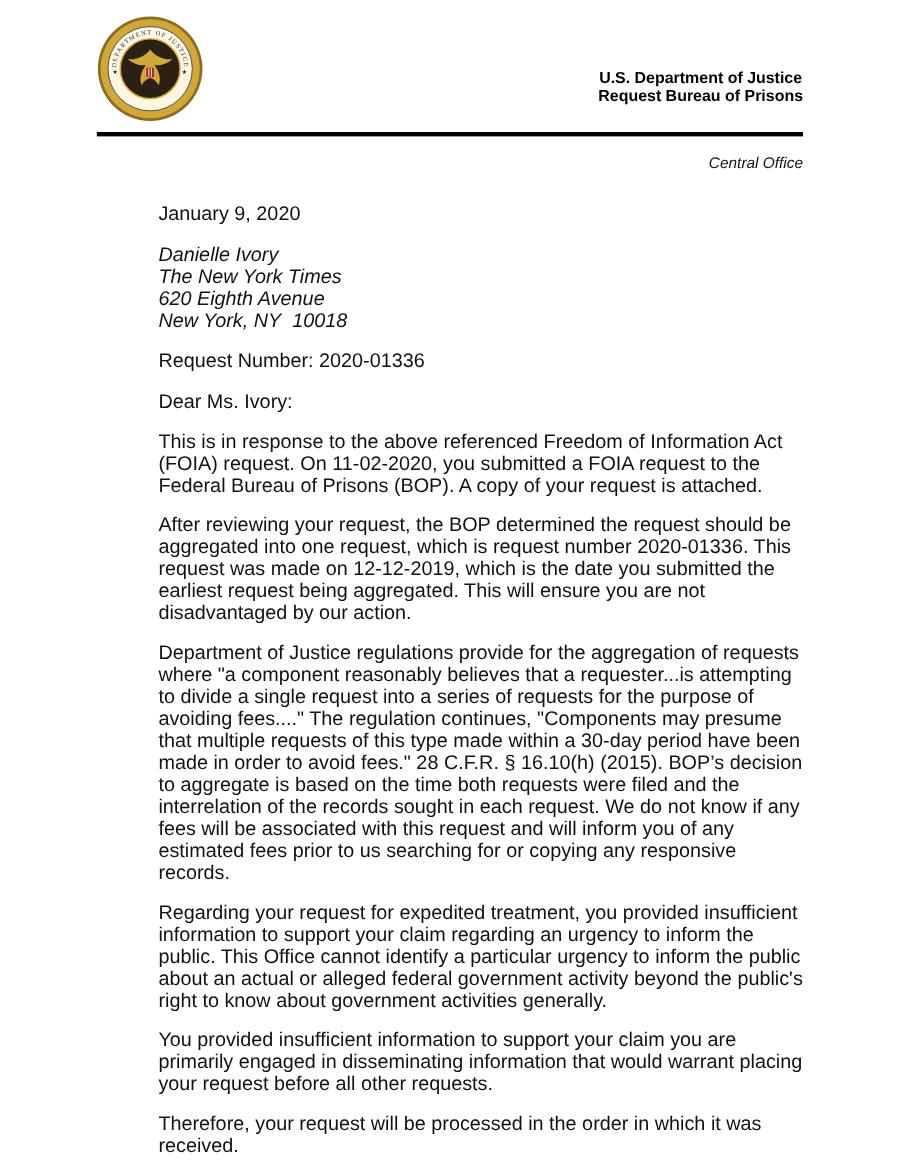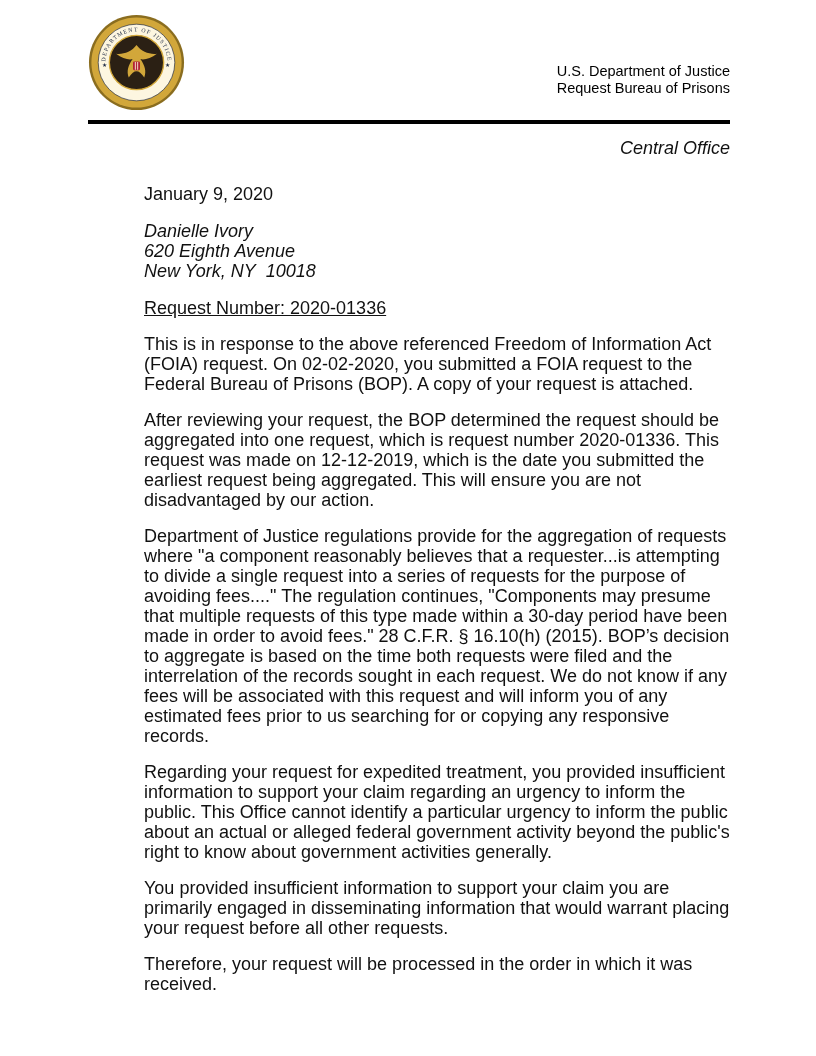--- a/index.html
+++ b/index.html
@@ -23,49 +23,49 @@
   }
   .seal {
     width: 97px;
     height: 97px;
     flex: 0 0 auto;
   }
   .agency-block {
     margin-left: auto;
     text-align: center;
     padding-top: 49px;
-    font-weight: normal;
+    font-weight: bold;
     font-size: 14.5px;
     line-height: 17px;
     color: #000000;
   }
   .header-rule {
     height: 4px;
     background: #000000;
     margin: 9px 86px 0 88px;
   }
   .office-address {
     text-align: right;
     margin: 16px 86px 0 0;
     font-style: italic;
-    font-size: 18px;
+    font-size: 14px;
     line-height: 16.5px;
     color: #111111;
     padding-left: 42px;
   }
   
   .letter-body {
     padding: 0 86px 60px 96px;
     font-size: 18px;
     line-height: 20px;
     margin-left: 48px;
   }
   .date-line { margin-top: 27px; }
   .recipient-block { margin-top: 17px; font-style: italic; }
-  .request-number { margin-top: 17px; text-decoration: underline; }
+  .request-number { margin-top: 17px; }
   .salutation { margin-top: 17px; }
   .para { margin-top: 16px; }
 </style>
 </head>
 <body>
 
 <div class="page">
 
   <header class="letterhead">
     <div class="seal">
@@ -101,28 +101,30 @@
   <div class="office-address">
     <div>Central Office</div>
   </div>
 
   <div class="letter-body">
 
     <p class="date-line">January 9, 2020</p>
 
     <div class="recipient-block">
       <div>Danielle Ivory</div>
+      <div>The New York Times</div>
       <div>620 Eighth Avenue</div>
       <div>New York, NY&nbsp; 10018</div>
     </div>
 
     <p class="request-number">Request Number: 2020-01336</p>
 
+    <p class="salutation">Dear Ms. Ivory:</p>
 
-    <p class="para">This is in response to the above referenced Freedom of Information Act (FOIA) request. On 02-02-2020, you submitted a FOIA request to the Federal Bureau of Prisons (BOP). A copy of your request is attached.</p>
+    <p class="para">This is in response to the above referenced Freedom of Information Act (FOIA) request. On 11-02-2020, you submitted a FOIA request to the Federal Bureau of Prisons (BOP). A copy of your request is attached.</p>
     <p class="para">After reviewing your request, the BOP determined the request should be aggregated into one request, which is request number 2020-01336. This request was made on 12-12-2019, which is the date you submitted the earliest request being aggregated. This will ensure you are not disadvantaged by our action.</p>
     <p class="para">Department of Justice regulations provide for the aggregation of requests where "a component reasonably believes that a requester...is attempting to divide a single request into a series of requests for the purpose of avoiding fees...." The regulation continues, "Components may presume that multiple requests of this type made within a 30-day period have been made in order to avoid fees." 28 C.F.R. § 16.10(h) (2015). BOP’s decision to aggregate is based on the time both requests were filed and the interrelation of the records sought in each request. We do not know if any fees will be associated with this request and will inform you of any estimated fees prior to us searching for or copying any responsive records.</p>
     <p class="para">Regarding your request for expedited treatment, you provided insufficient information to support your claim regarding an urgency to inform the public. This Office cannot identify a particular urgency to inform the public about an actual or alleged federal government activity beyond the public's right to know about government activities generally.</p>
     <p class="para">You provided insufficient information to support your claim you are primarily engaged in disseminating information that would warrant placing your request before all other requests.</p>
     <p class="para">Therefore, your request will be processed in the order in which it was received.</p>
 
   </div>
 </div>
 
 </body></html>

